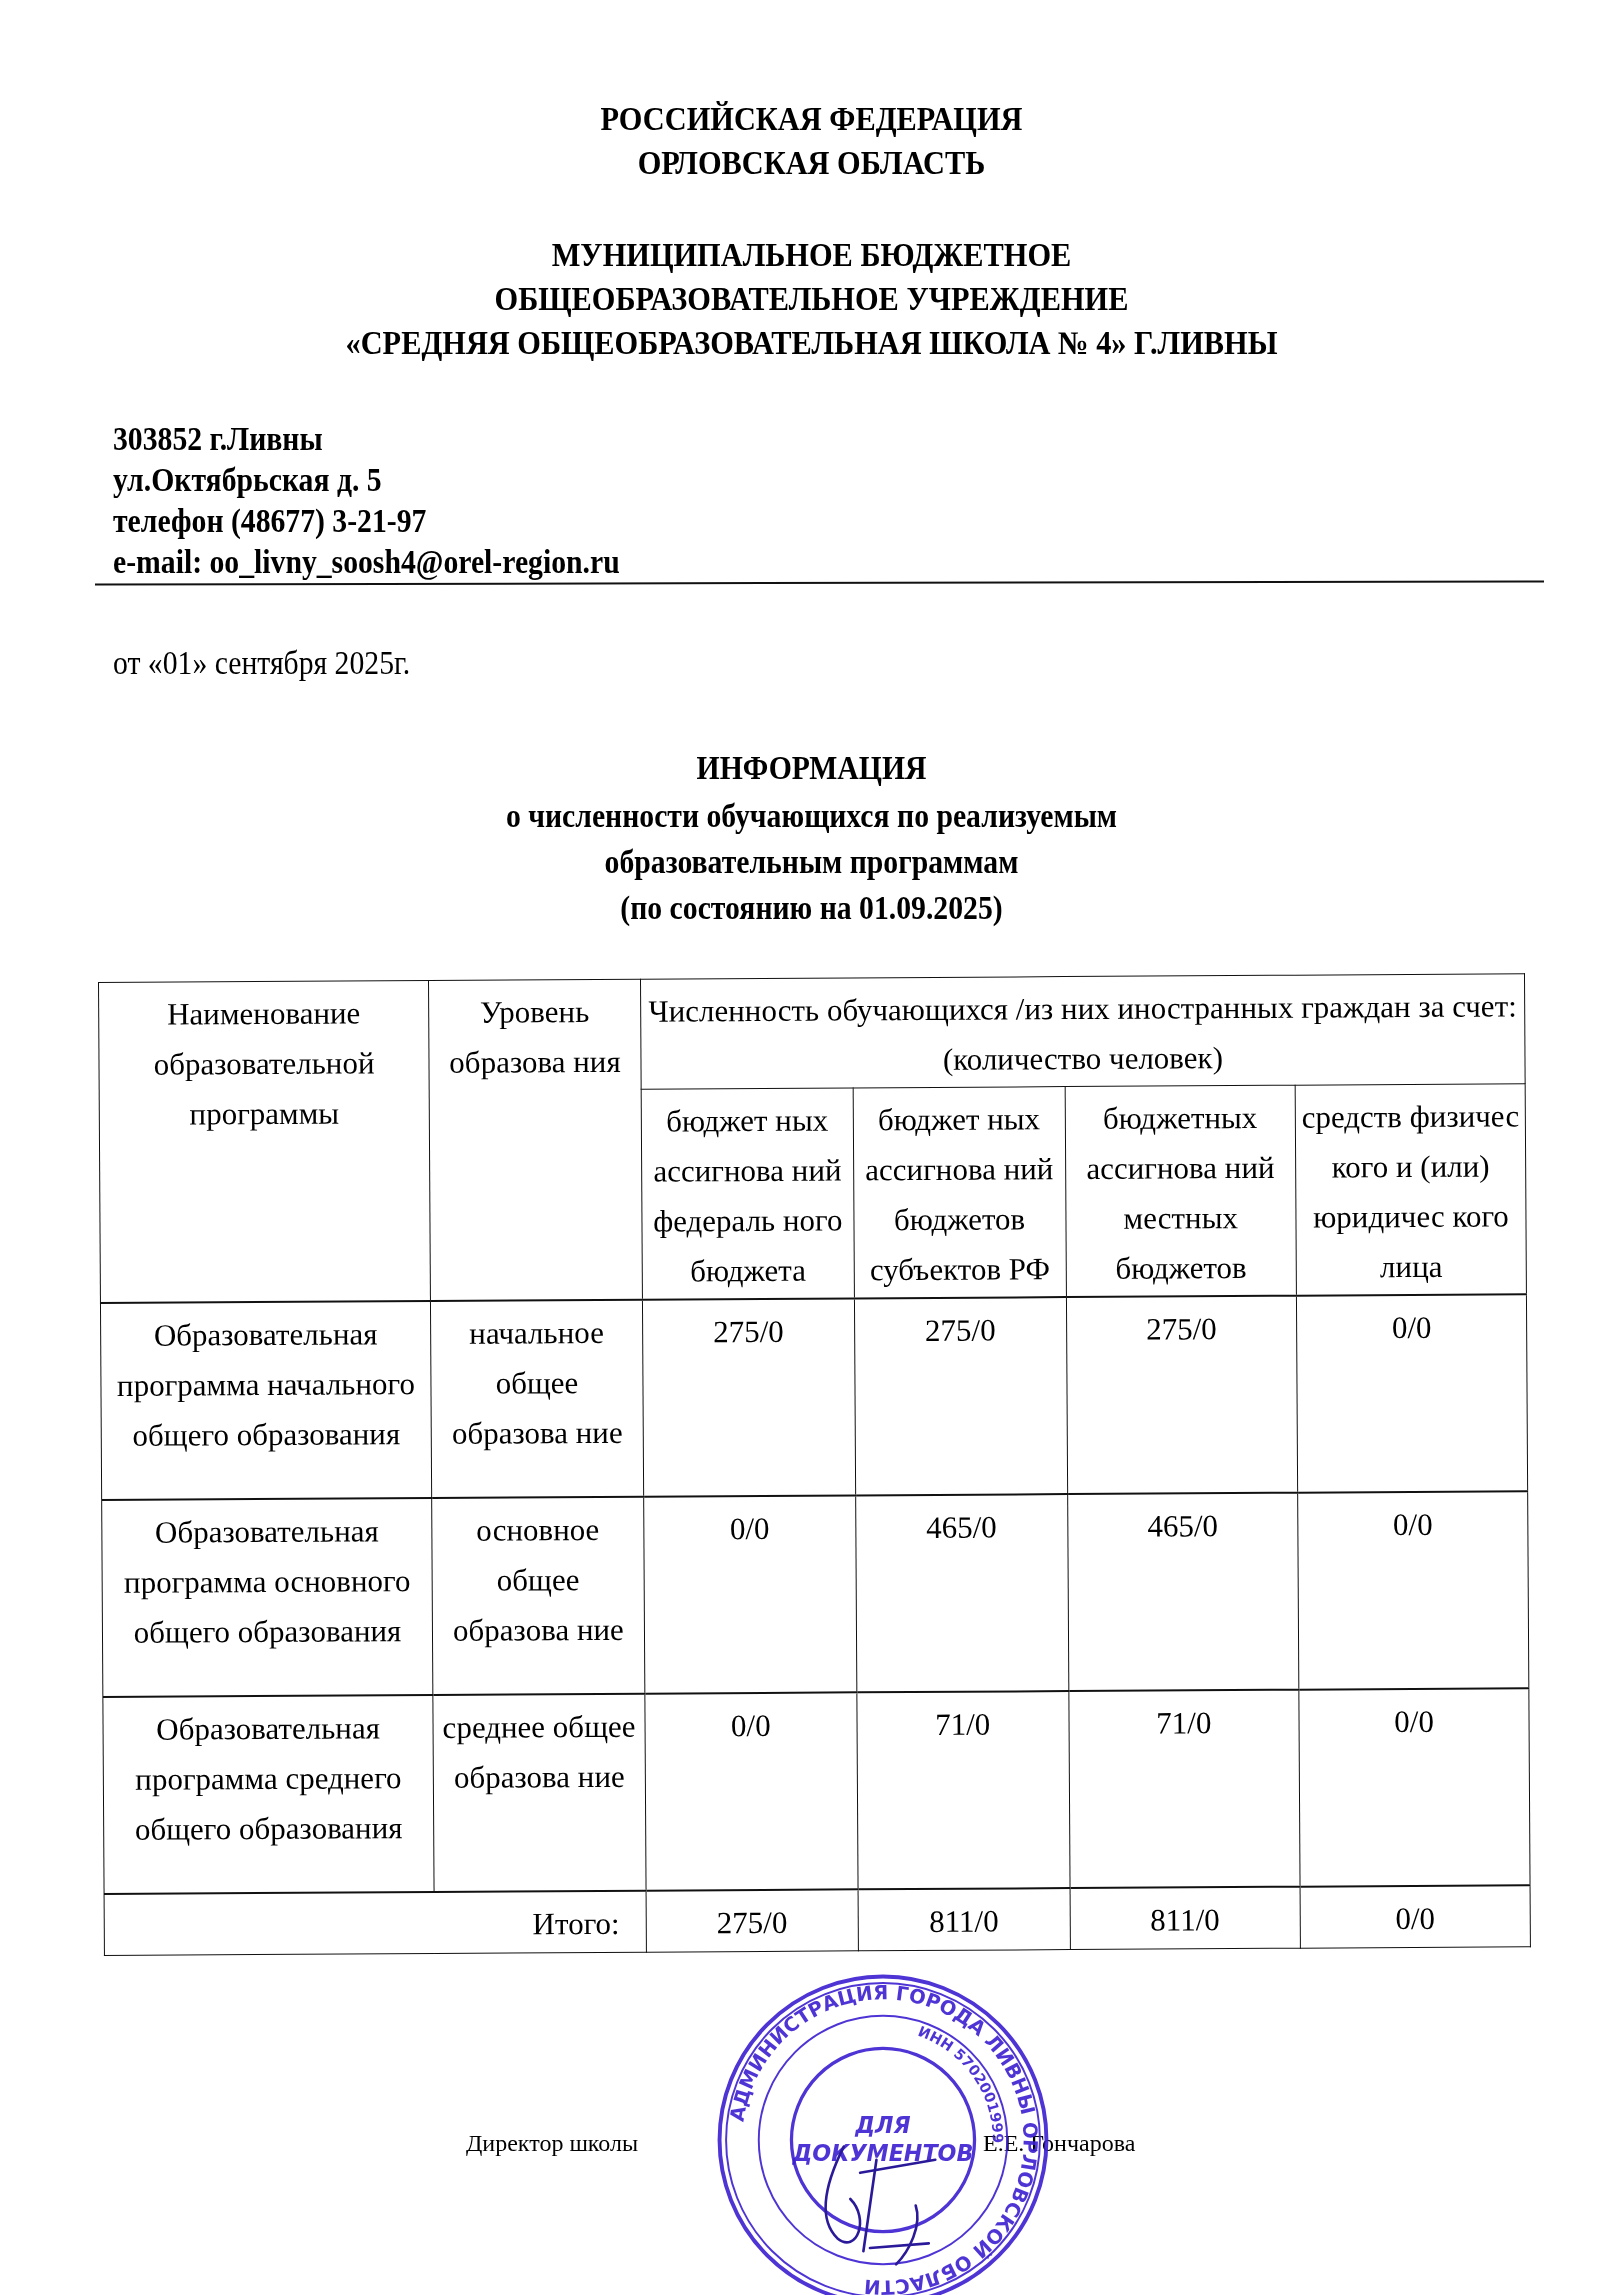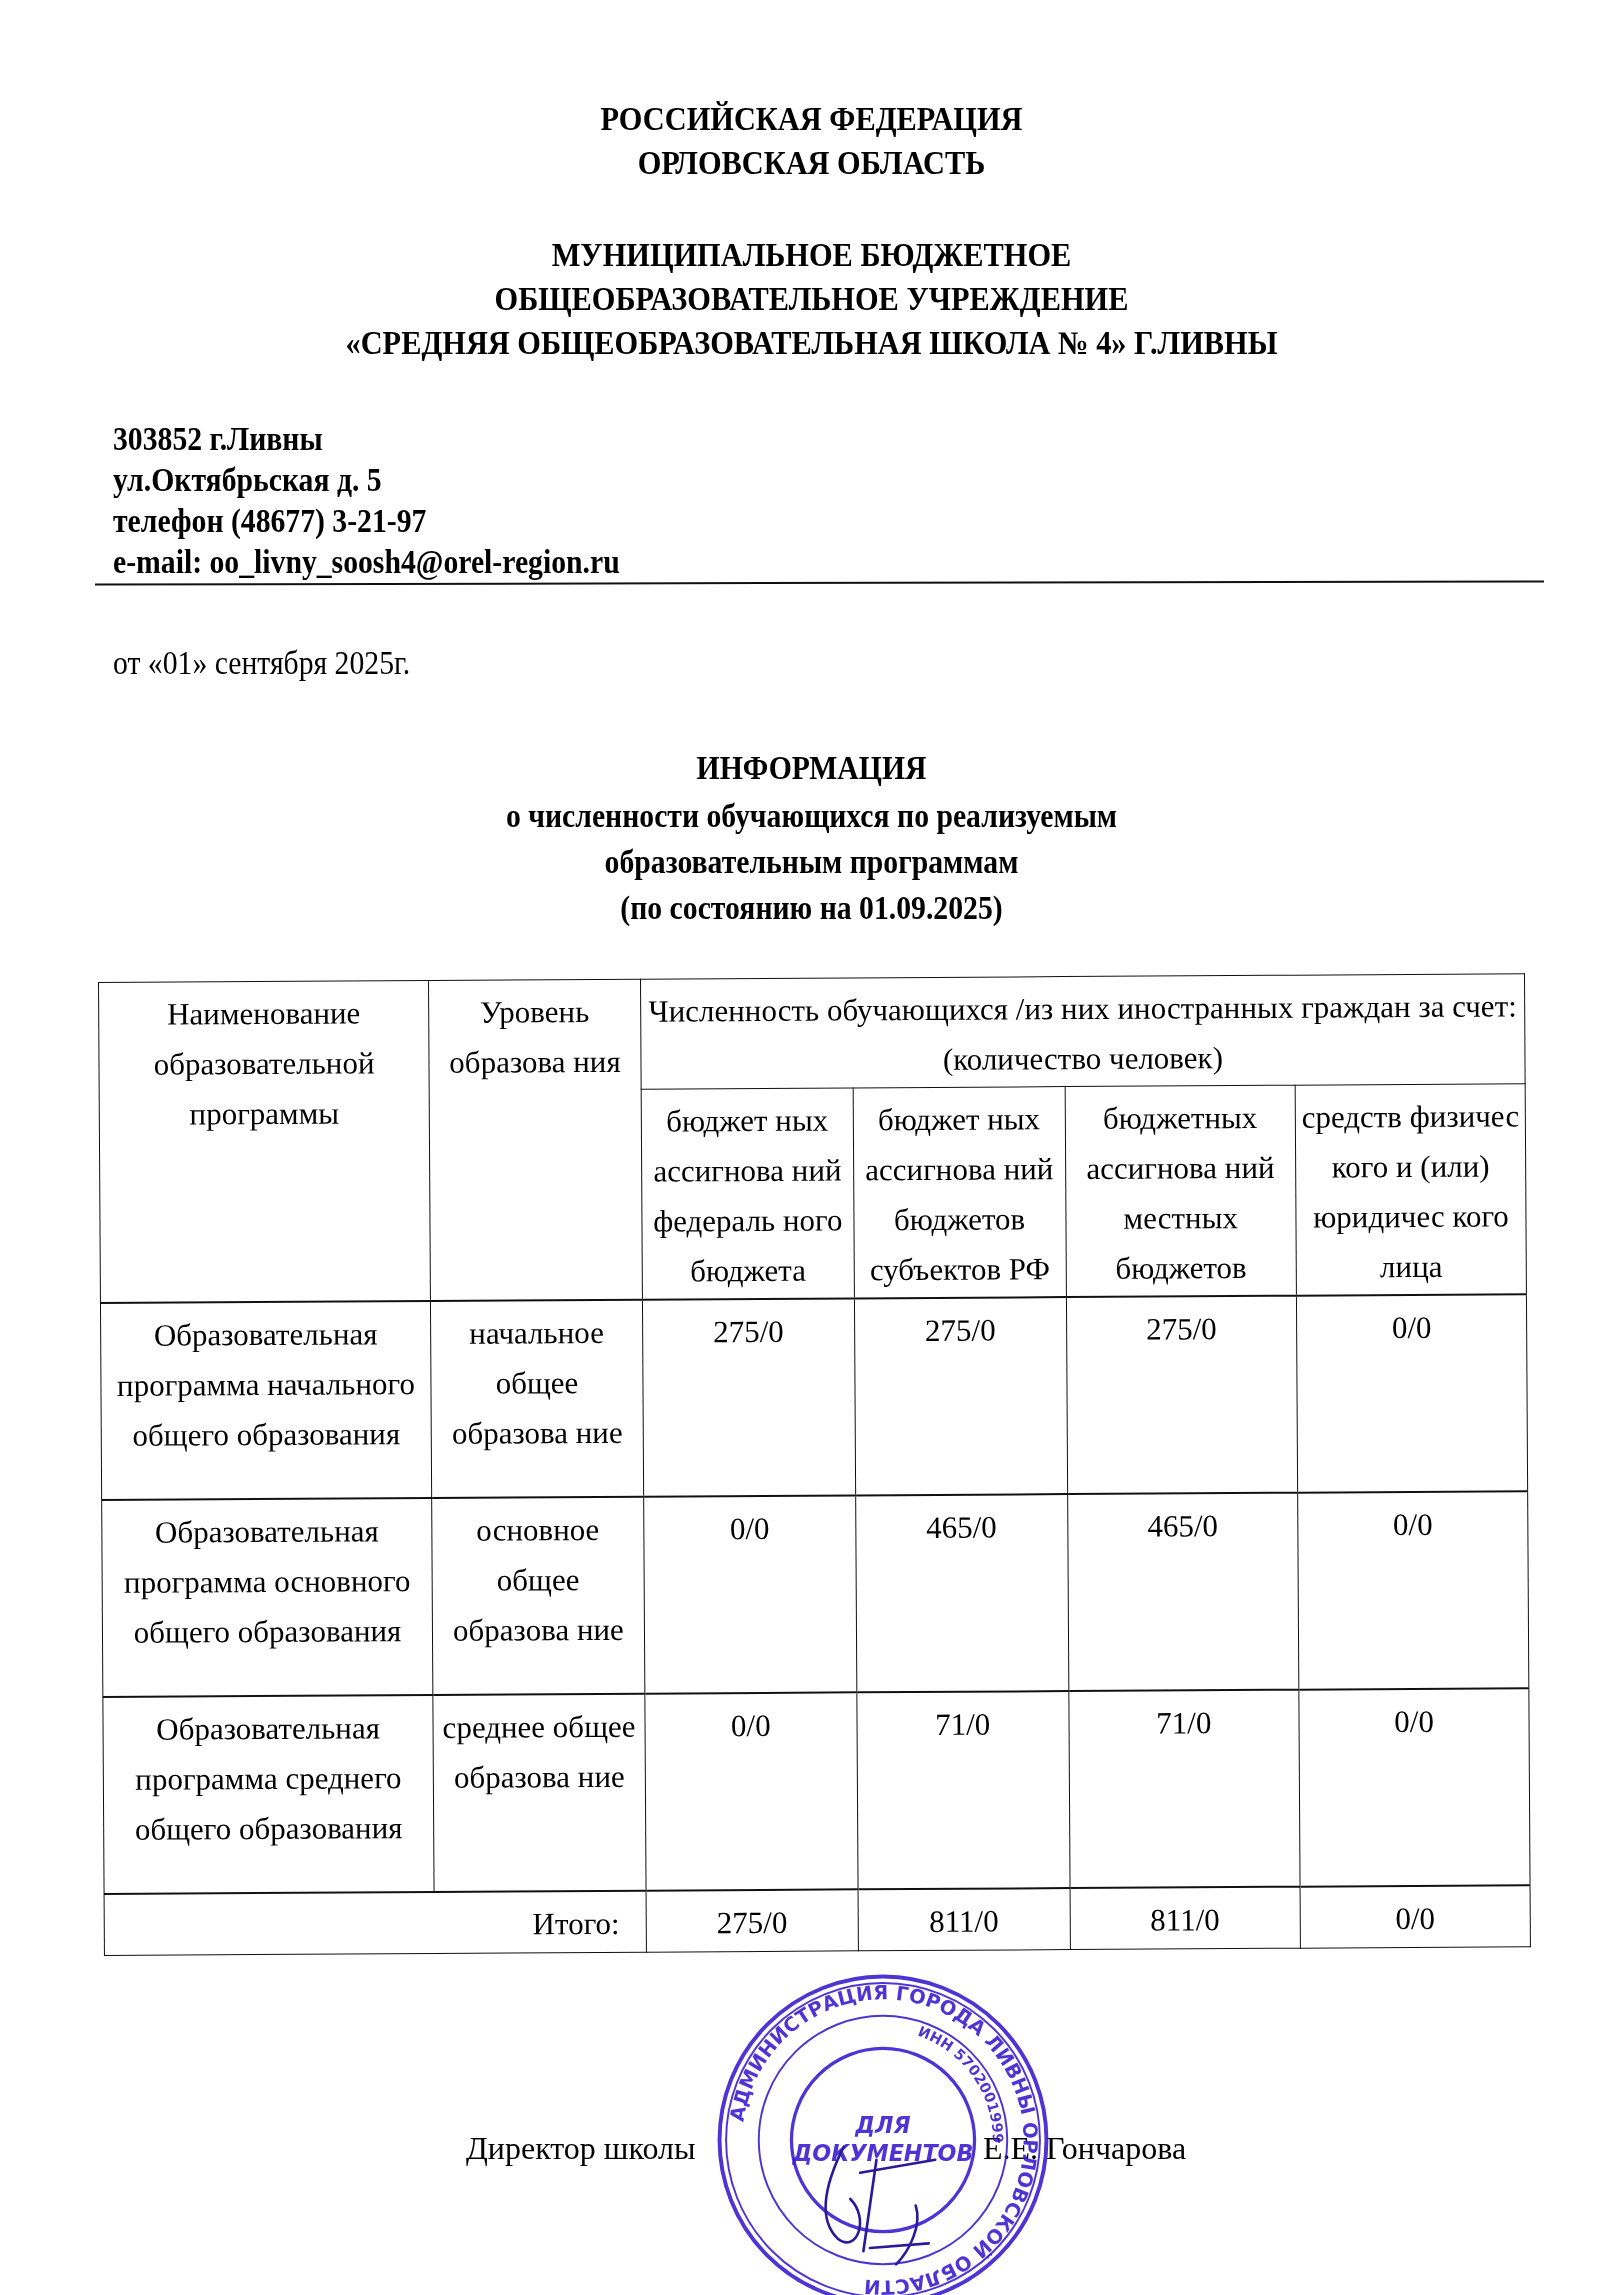--- a/index.html
+++ b/index.html
@@ -23,21 +23,21 @@
     }
     table.info td, table.info th {
       border: 1.3px solid #111; text-align: center; vertical-align: top; font-weight: normal;
       padding: 6.5px 5.2px 2.6px 5.2px;
     }
     table.info tr.rowb td { border-top: 2.6px solid #111; }
     .c1 { width: 226px; } .c2 { width: 141px; } .c3 { width: 141px; } .c4 { width: 141px; } .c5 { width: 154px; } .c6 { width: 154px; }
     .row-data td { height: 186px; }
     .total-label { text-align: right !important; padding-right: 26px !important; }
 
-    .sign { position: absolute; top: 2130px; font-size: 32px; }
+    .sign { position: absolute; top: 2130px; font-size: 24px; }
     .sign.left { left: 466px; }
     .sign.right { left: 983px; }
 
     .stamp { position: absolute; left: 713px; top: 1970px; width: 340px; height: 340px; pointer-events: none; }
     .signature { position: absolute; left: 798px; top: 2140px; width: 170px; height: 131px; pointer-events: none; }
   </style>
 </head>
 <body>
 
 <div class="center-block hdr">

